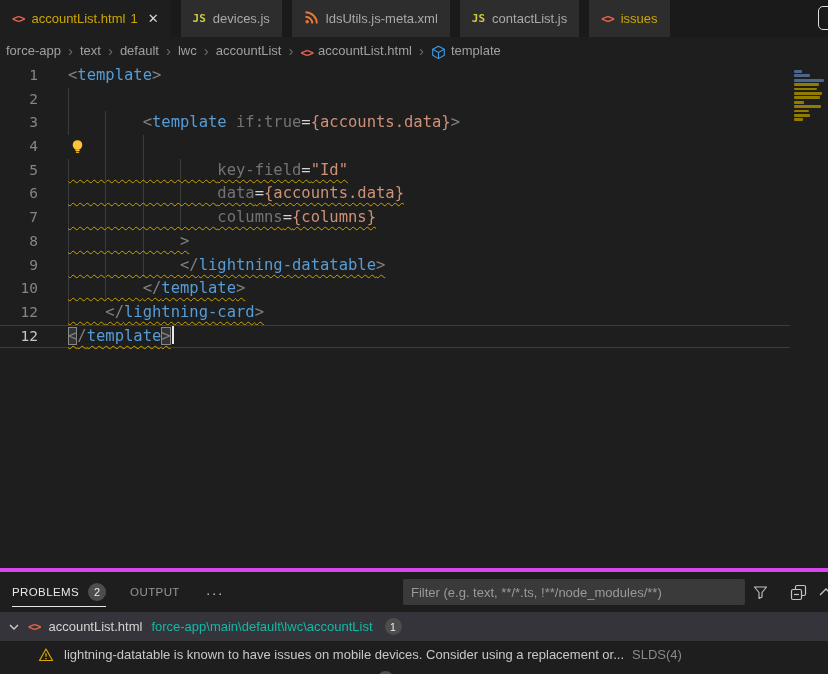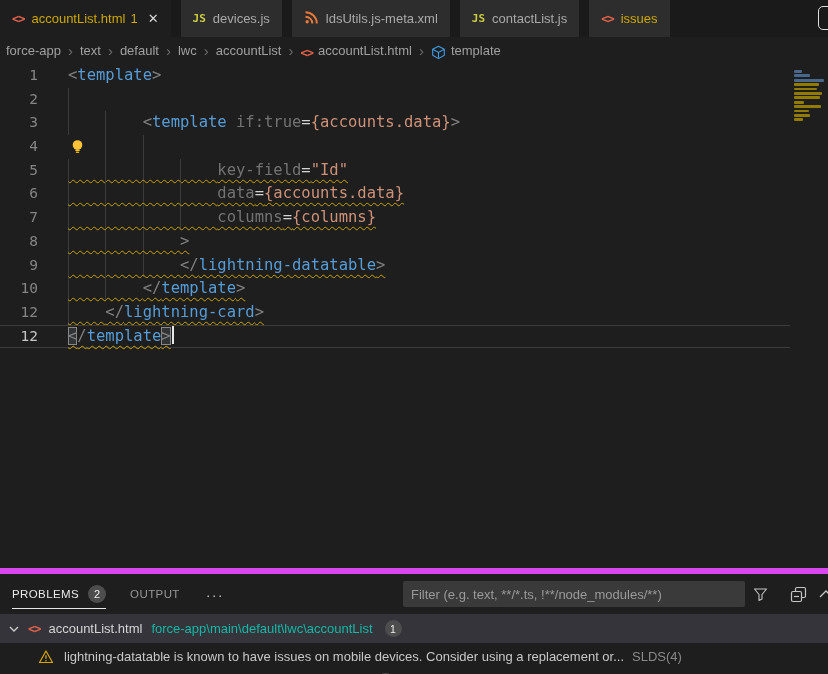--- a/index.html
+++ b/index.html
@@ -51,21 +51,21 @@
         text-underline-offset:4px; text-decoration-skip-ink:none; }
   .bracket-box { box-shadow: inset 0 0 0 1px #888888; background:rgba(90,93,94,.35); }
   .cursor { display:inline-block; width:2px; height:18px; background:#e8e8e8;
             vertical-align:middle; margin-left:1px; position:relative; top:-1px; }
   .bulb { position:absolute; left:70px; top:4px; cursor:pointer; }
   .minimap { position:absolute; right:0; top:2px; width:36px; height:120px; cursor:pointer; }
   .mm-bar { position:absolute; left:2px; border-radius:1px; }
 
   
   .panel { position:absolute; left:0; top:568px; width:828px; height:106px;
-           background:#1e1e1e; border-top:6px solid #d946ef; }
+           background:#1e1e1e; border-top:4px solid #d946ef; }
   .panel-header { position:relative; height:40px; display:flex; align-items:center; }
   .ptab { position:relative; height:40px; display:flex; align-items:center;
           margin-left:24px; font-size:11.5px; letter-spacing:.4px; color:#969696;
           cursor:pointer; }
   .ptab:first-child { margin-left:12px; }
   .ptab.active { color:#e7e7e7; }
   .ptab.active::after { content:""; position:absolute; left:0; right:0; bottom:5px;
                         height:1px; background:#e7e7e7; }
   .pbadge { display:inline-flex; align-items:center; justify-content:center;
             min-width:18px; height:18px; border-radius:9px; background:#4d4d4d;

